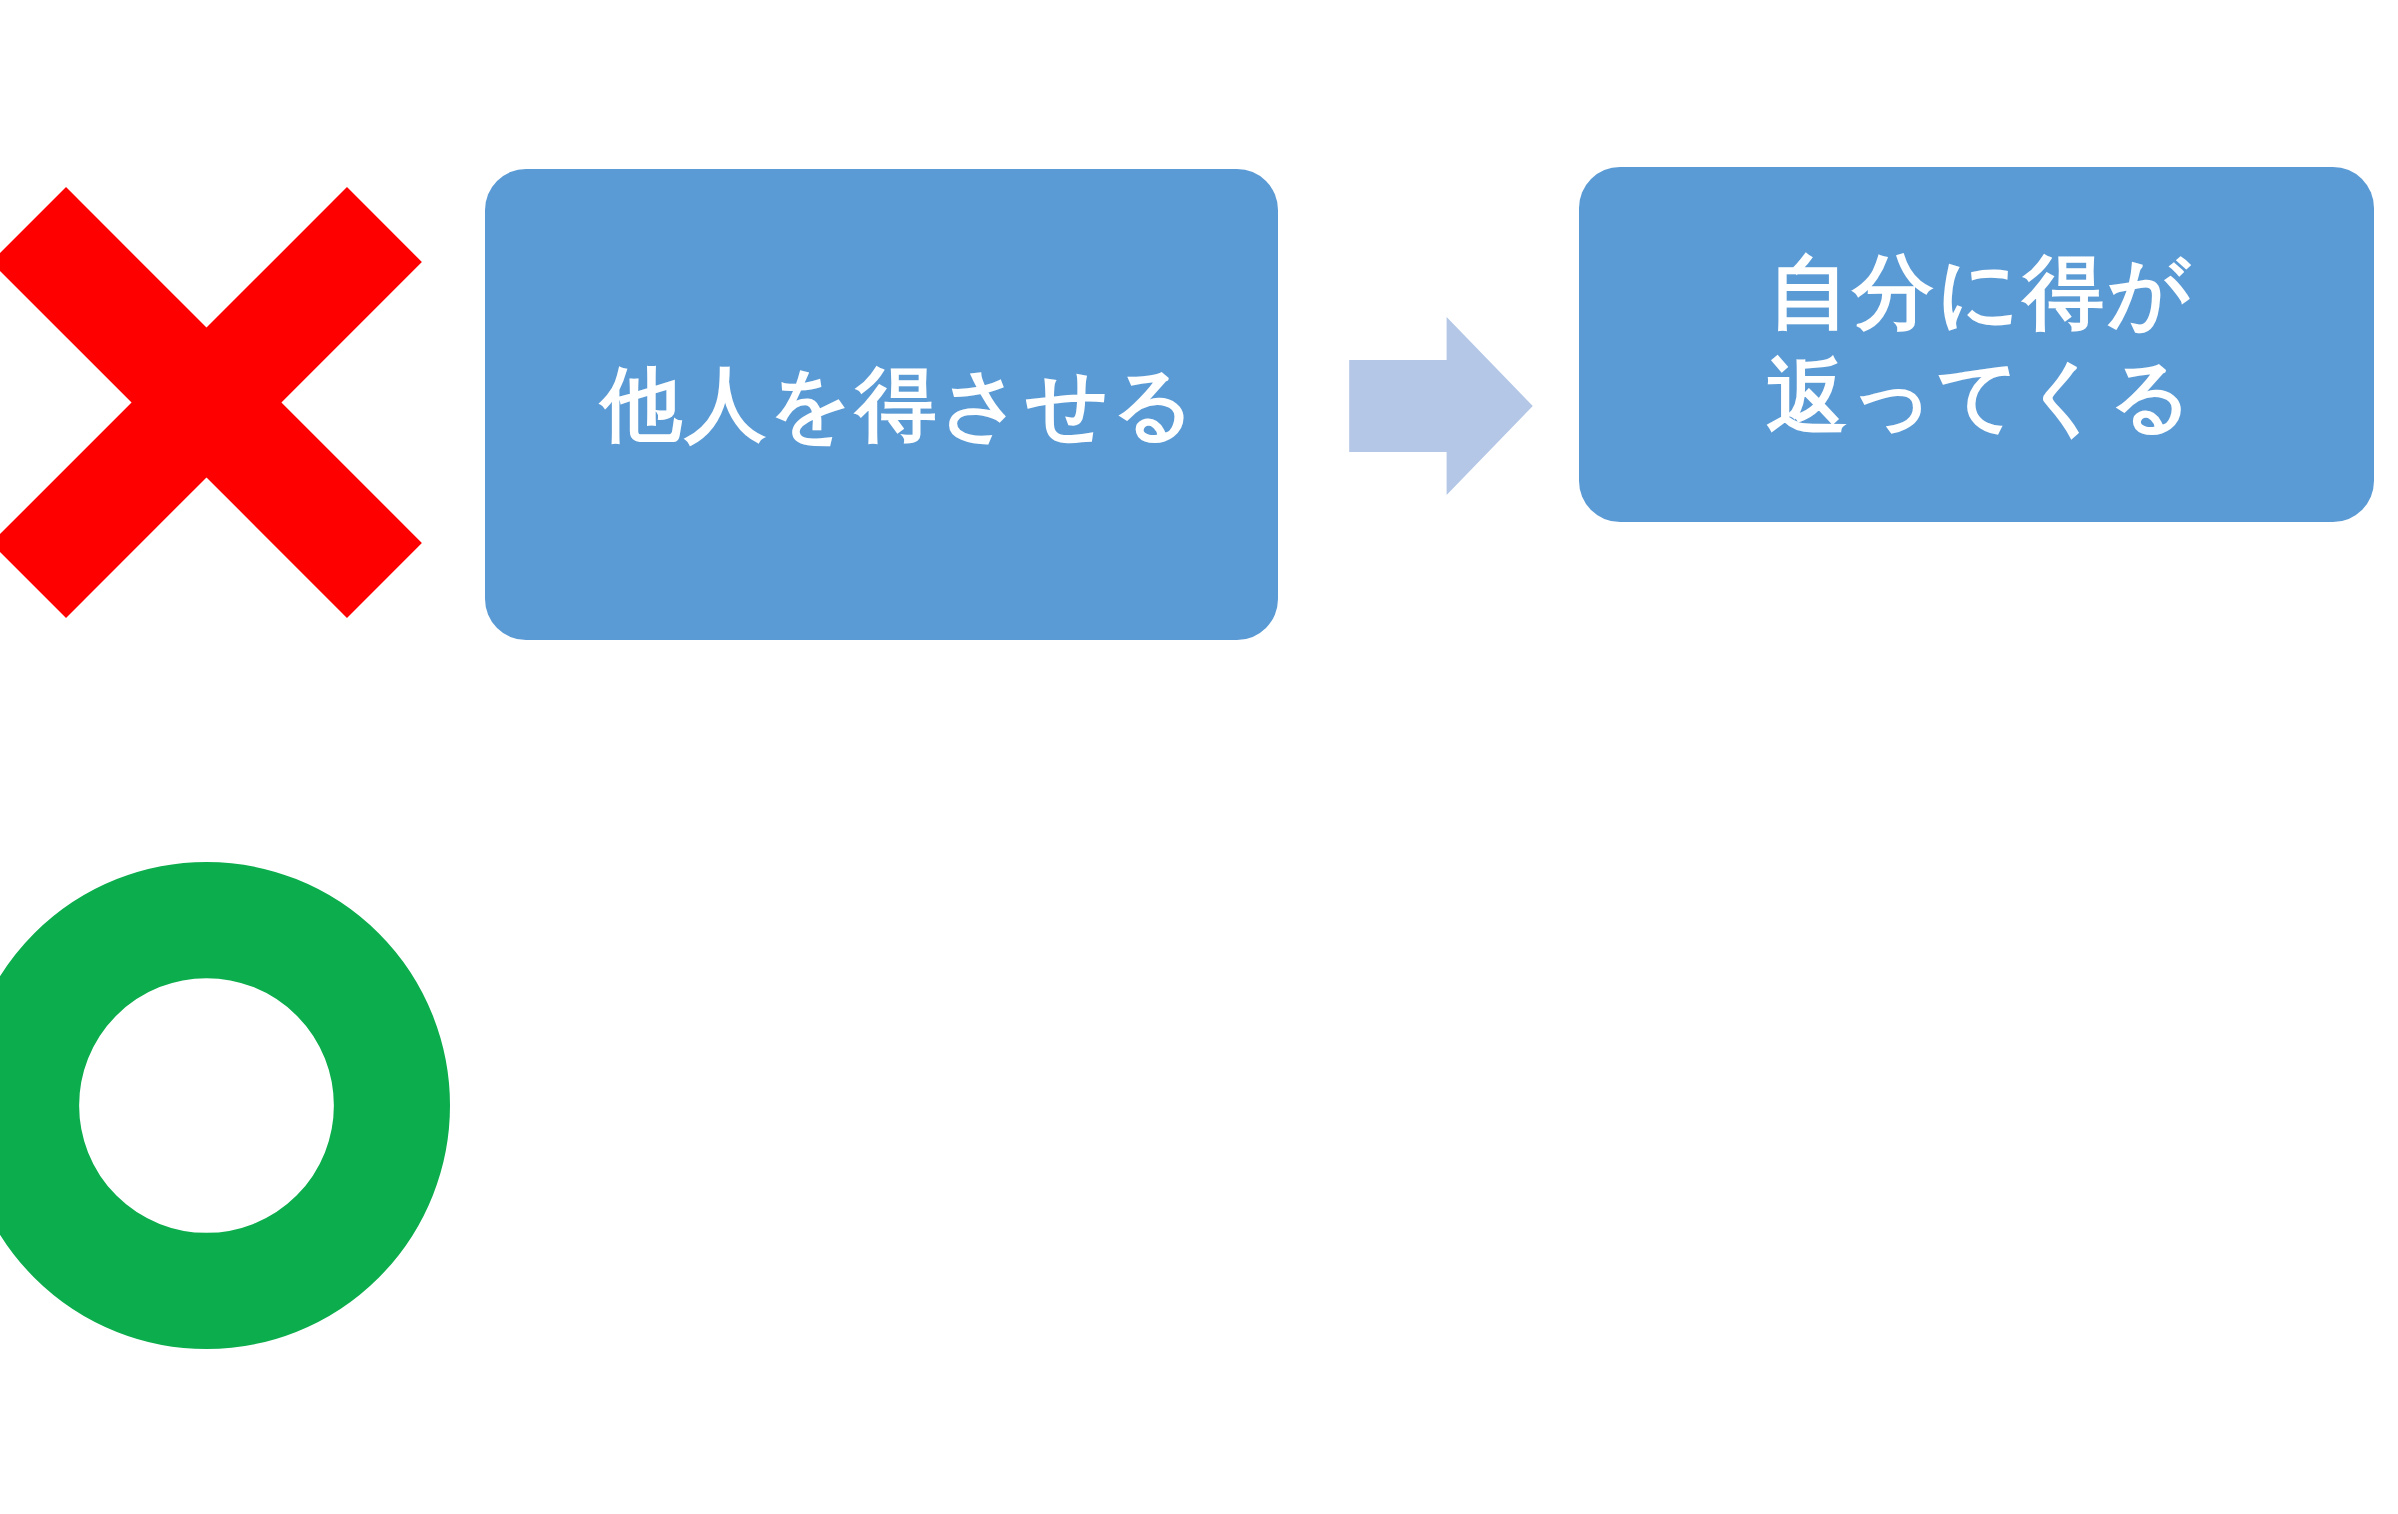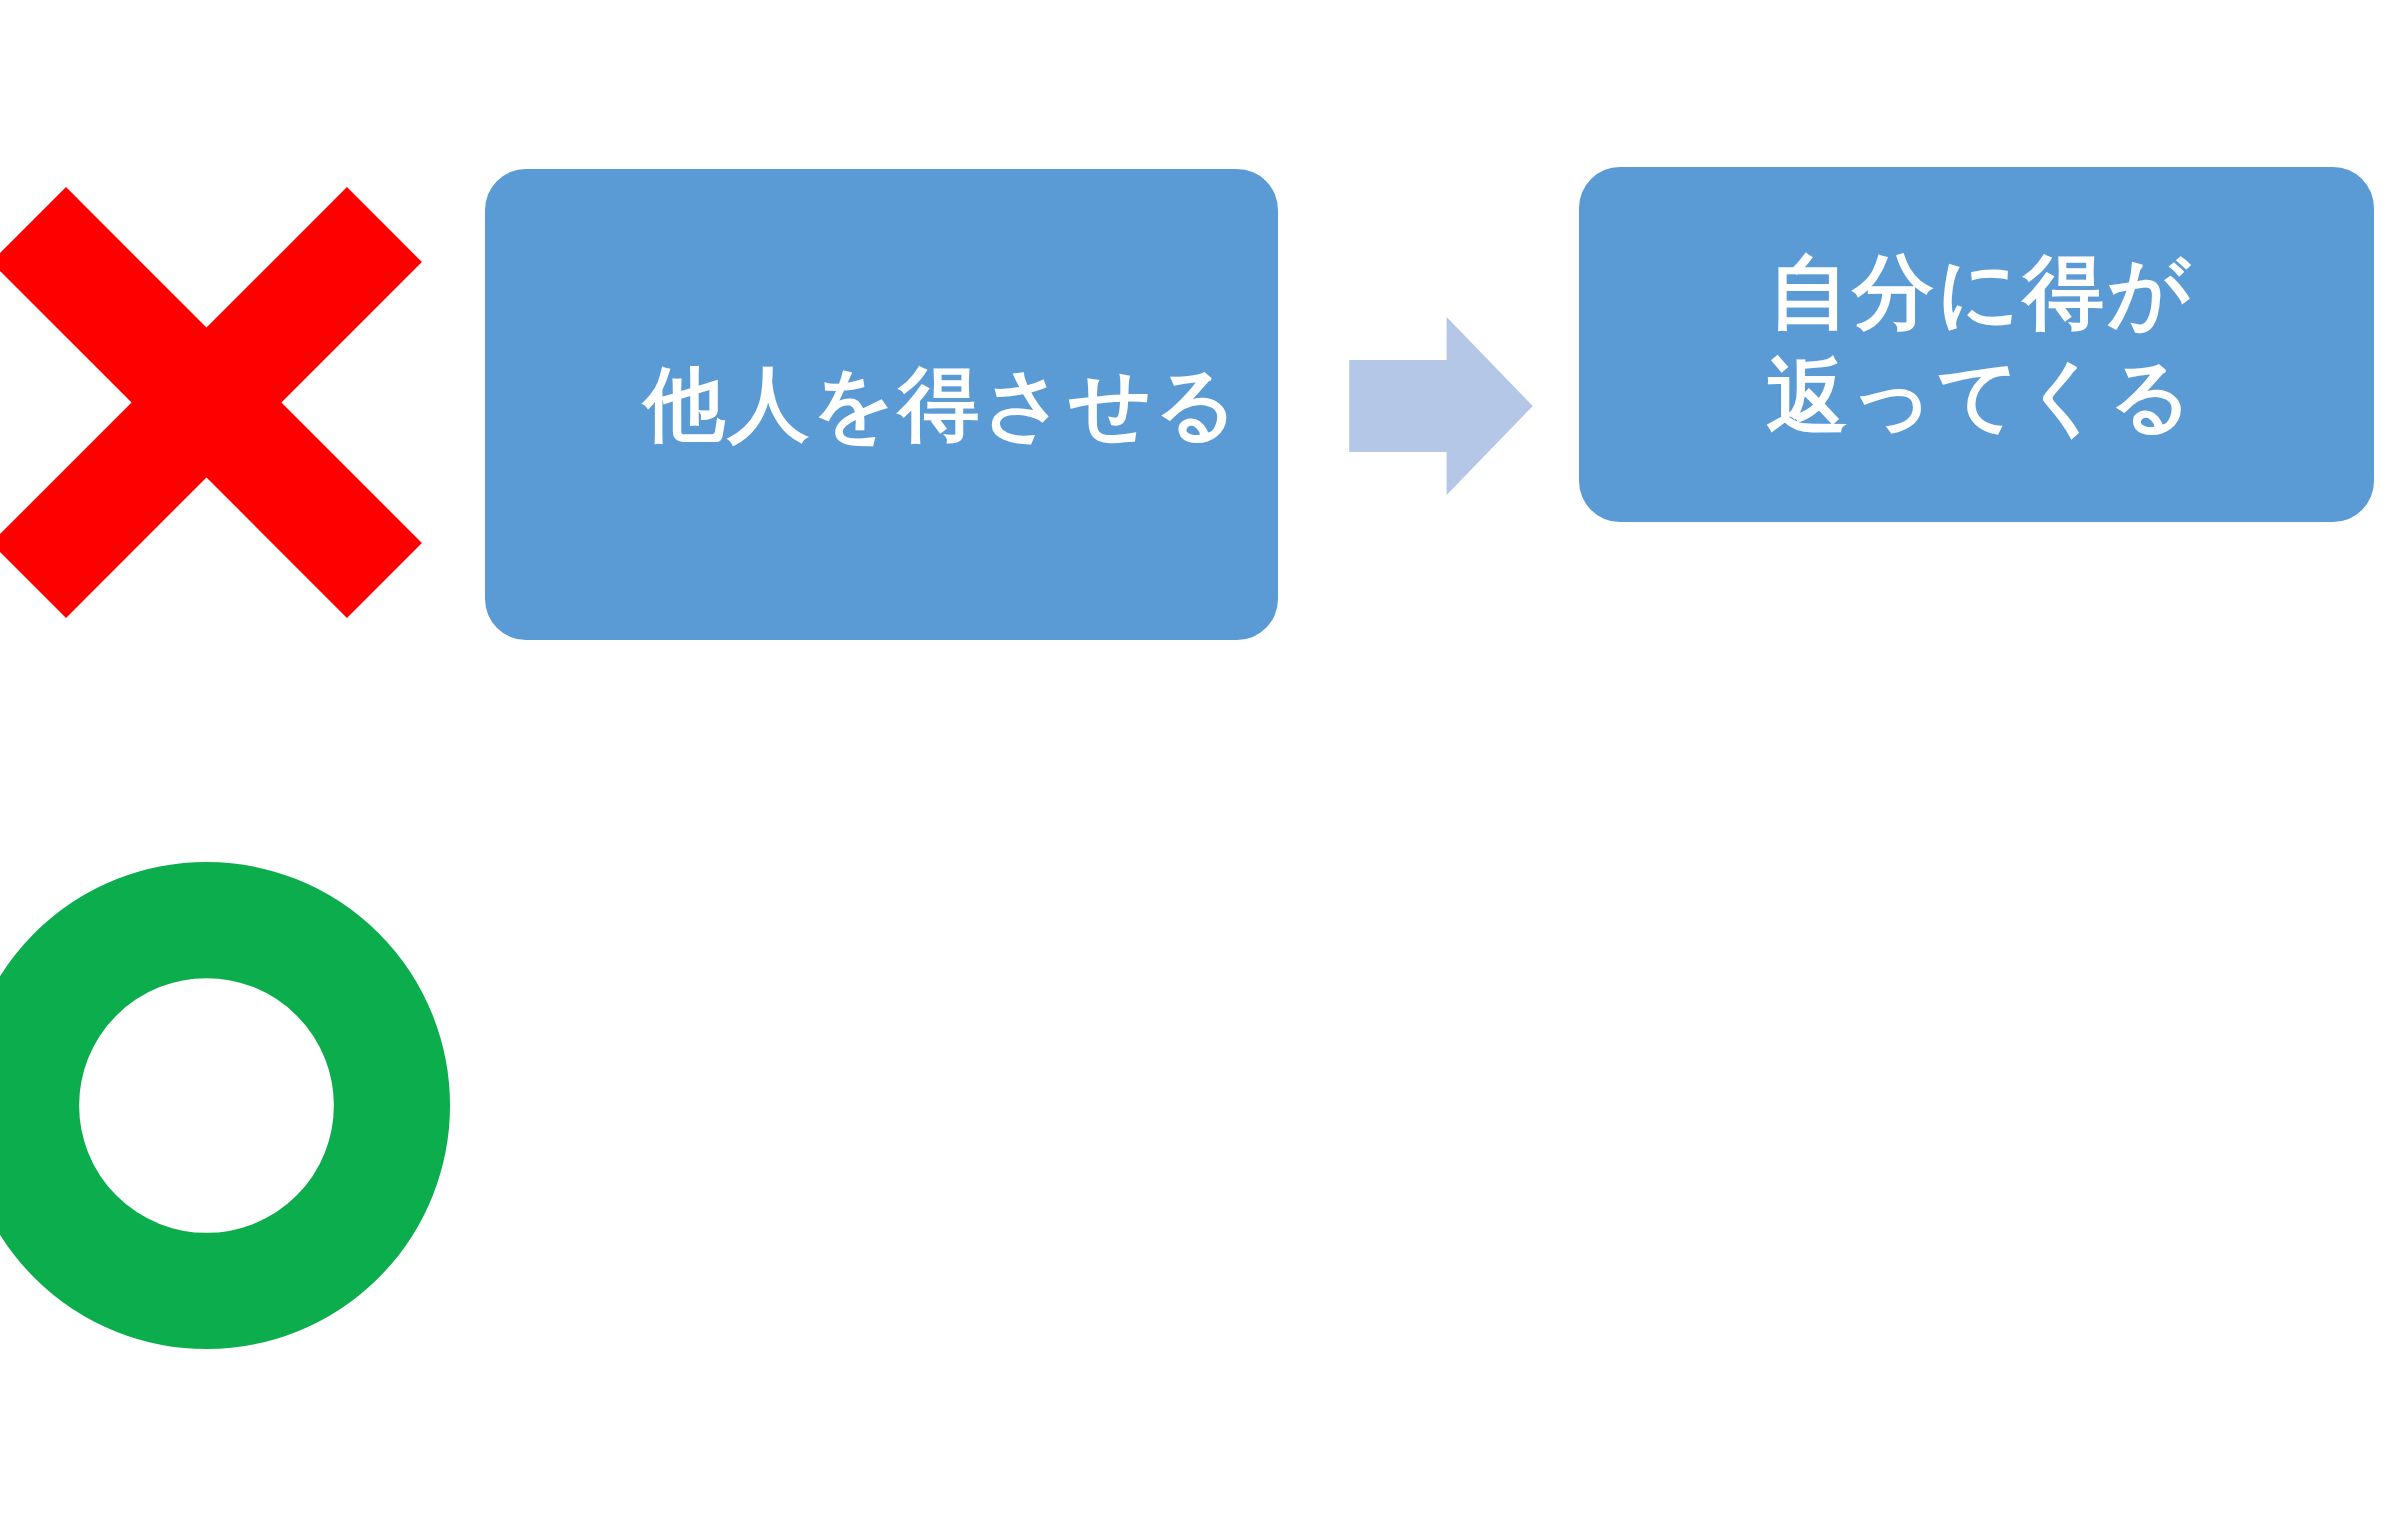--- a/index.html
+++ b/index.html
@@ -57,21 +57,21 @@
     white-space: pre-line;
   }
 
   
   #box-blue-left {
     left: 485px; top: 169px;
     width: 793px; height: 471px;
     background: #5B9BD5;
     padding-left: 73px; padding-right: 37px;
   }
-  #box-blue-left .box-text { font-size: 81px; text-align: right; }
+  #box-blue-left .box-text { font-size: 81px; text-align: center; }
 
   #box-blue-right {
     left: 1579px; top: 167px;
     width: 795px; height: 355px;
     background: #5B9BD5;
     padding-left: 56px; padding-right: 47px;
   }
   #box-blue-right .box-text { font-size: 81px; text-align: center; }
 
   

